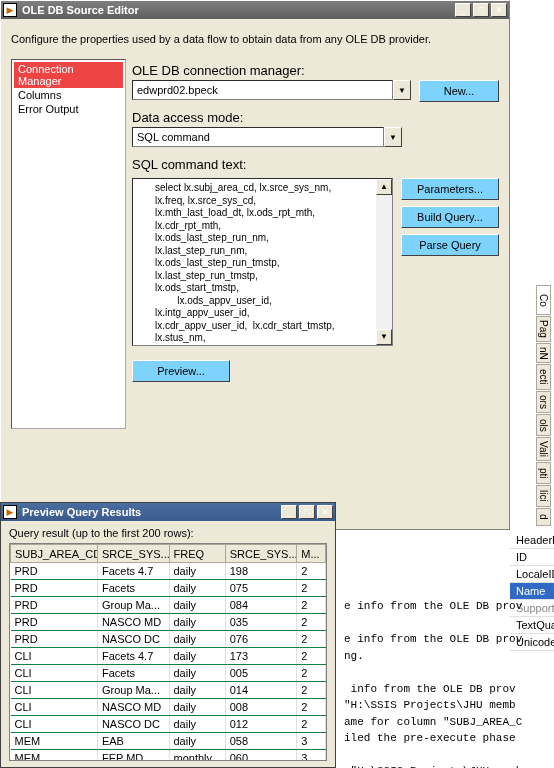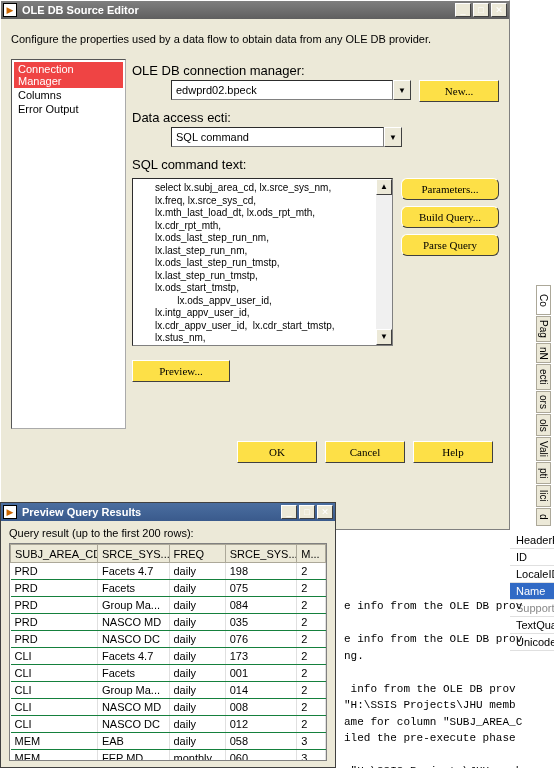--- a/index.html
+++ b/index.html
@@ -16,31 +16,31 @@
 .editor-body { padding:8px 10px 12px 10px; font-size:11px; }
 .instructions { margin:6px 0 14px 0; color:#000; }
 .main-row { display:flex; gap:6px; }
 .navlist { width:115px; height:370px; background:#fff; border:1px inset #aaa; padding:2px; font-size:11px; }
 .navlist div { padding:1px 4px; cursor:pointer; }
 .navlist .sel { background:#ef4444; color:#fff; }
 .right-pane { flex:1; }
 .desc { font-size:11px; margin-bottom:14px; line-height:1.35; }
 .field-label { font-size:13px; margin:4px 0 2px 0; }
 .combo { display:flex; }
-.combo input { flex:1; height:20px; border:1px inset #808080; padding:0 4px; font-size:11px; background:#fff;margin-left:39px; }
+.combo input { flex:1; height:20px; border:1px inset #808080; padding:0 4px; font-size:11px; background:#fff; }
 .combo .drop { width:18px; height:20px; background:#ece9d8; border:1px solid #fff; border-right-color:#404040; border-bottom-color:#404040; display:flex; align-items:center; justify-content:center; font-size:8px; cursor:pointer; }
 .combo-row { display:flex; gap:8px; align-items:flex-start; }
-.btn { height:22px; min-width:80px; padding:0 10px; background:#fde047; border:1px solid #fff; border-right-color:#404040; border-bottom-color:#404040; font-size:11px; cursor:pointer; display:flex;align-items:center;justify-content:center;font-family:Liberation Serif, serif; }
+.btn { height:22px; min-width:80px; padding:0 10px; background:#7dd3fc; border:1px solid #fff; border-right-color:#404040; border-bottom-color:#404040; font-size:11px; cursor:pointer; display:flex;align-items:center;justify-content:center; }
 .sql-block { display:flex; gap:8px; margin-top:6px; }
 .sql-textarea { flex:1; height:168px; background:#fff; border:1px inset #808080; padding:3px 22px; font-size:10px; font-family:Tahoma; line-height:1.25; overflow:hidden; position:relative; }
 .sql-textarea .scroll-up,.sql-textarea .scroll-down { position:absolute; right:0; width:16px; height:16px; background:#ece9d8; border:1px solid #fff; border-right-color:#404040; border-bottom-color:#404040; display:flex;align-items:center;justify-content:center; font-size:8px; }
 .sql-textarea .scroll-up{top:0;} .sql-textarea .scroll-down{bottom:0;}
 .sql-textarea .scroll-track { position:absolute; right:0; top:16px; bottom:16px; width:16px; background:#f0f0f0; }
 .sql-btns { display:flex; flex-direction:column; gap:6px; width:98px; }
-.sql-btns .btn { width:98px;border-radius:6px; }
+.sql-btns .btn { width:98px; }
 .preview-btn-row { margin-top:14px; }
 .bottom-row { display:flex; gap:8px; justify-content:flex-end; margin-top:12px; padding-right:6px; }
 
 .preview-window { top:502px; left:0; width:336px; height:266px; border-color:#404040; }
 .preview-body { padding:6px 8px; font-size:11px; }
 .grid { border:1px solid #808080; background:#fff; margin-top:4px; height:218px; overflow:hidden; }
 .grid table { border-collapse:collapse; width:100%; font-size:11px; table-layout:fixed; }
 .grid th { background:#ece9d8; border:1px solid #aca899; padding:2px 4px; font-weight:normal; text-align:left; height:18px; white-space:nowrap; overflow:hidden; }
 .grid td { border-right:1px solid #e0e0e0; border-bottom:1px solid #15803d; padding:2px 4px; height:16px; white-space:nowrap; overflow:hidden; }
 
@@ -112,21 +112,21 @@
 
         <div class="field-label">OLE DB connection manager:</div>
         <div class="combo-row">
           <div class="combo" style="flex:1">
             <input value="edwprd02.bpeck" style="">
             <div class="drop">▼</div>
           </div>
           <div class="btn">New...</div>
         </div>
 
-        <div class="field-label" style="margin-top:8px">Data access ecti:</div>
+        <div class="field-label" style="margin-top:8px">Data access mode:</div>
         <div class="combo" style="width:270px">
           <input value="SQL command" style="">
           <div class="drop">▼</div>
         </div>
 
         <div class="field-label" style="margin-top:10px">SQL command text:</div>
         <div class="sql-block">
           <div class="sql-textarea">
             <span id="sqltxt" style="white-space:pre-wrap;display:block;padding-right:18px">select lx.subj_area_cd, lx.srce_sys_nm,  lx.freq, lx.srce_sys_cd,
 lx.mth_last_load_dt, lx.ods_rpt_mth, lx.cdr_rpt_mth,
@@ -148,25 +148,20 @@
             <div class="btn">Parameters...</div>
             <div class="btn">Build Query...</div>
             <div class="btn">Parse Query</div>
           </div>
         </div>
         <div class="preview-btn-row">
           <div class="btn" style="width:98px">Preview...</div>
         </div>
       </div>
     </div>
-    <div class="bottom-row">
-      <div class="btn">OK</div>
-      <div class="btn">Cancel</div>
-      <div class="btn">Help</div>
-    </div>
   </div>
 </div>
 
 <div class="window preview-window">
   <div class="titlebar">
     <span class="icon">▶</span>
     <span class="title">Preview Query Results</span>
     <span class="win-btn">_</span>
     <span class="win-btn">□</span>
     <span class="win-btn">✕</span>
@@ -231,21 +226,21 @@
               <td>CLI</td>
               <td>Facets 4.7</td>
               <td>daily</td>
               <td>173</td>
               <td>2</td>
             </tr>
             <tr>
               <td>CLI</td>
               <td>Facets</td>
               <td>daily</td>
-              <td>001</td>
+              <td>005</td>
               <td>2</td>
             </tr>
             <tr>
               <td>CLI</td>
               <td>Group Ma...</td>
               <td>daily</td>
               <td>014</td>
               <td>2</td>
             </tr>
             <tr>

